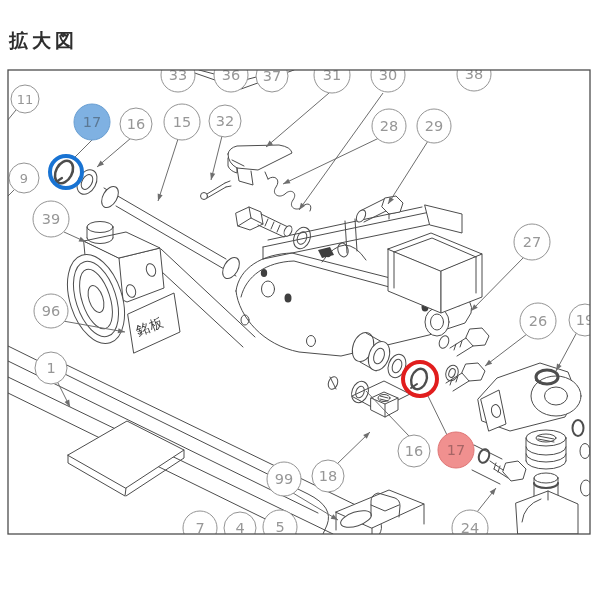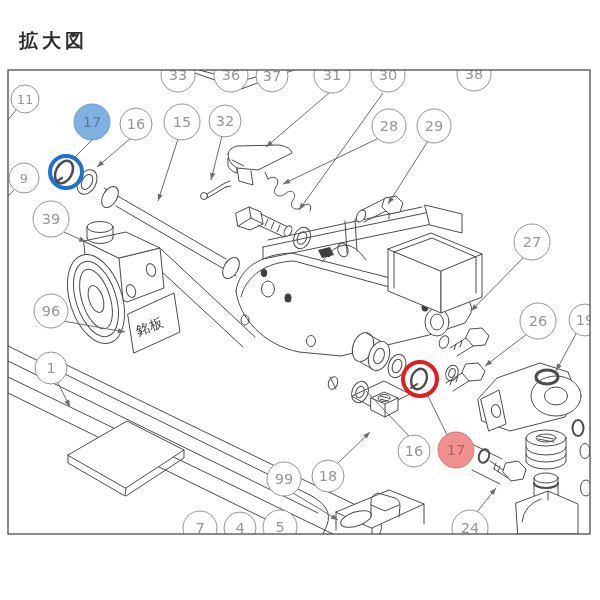--- a/index.html
+++ b/index.html
@@ -1,18 +1,18 @@
 <!DOCTYPE html>
 <html><head>
 <meta charset="utf-8">
 <style>
   html,body{margin:0;padding:0;background:#fff;}
   .stage{position:relative;width:600px;height:600px;background:#fff;overflow:hidden;
          font-family:"Liberation Sans", sans-serif;}
-  .page-title{position:absolute;left:19px;top:28px;font-size:19px;font-weight:600;
+  .page-title{position:absolute;left:9px;top:28px;font-size:19px;font-weight:600;
               color:#2e2e2e;letter-spacing:4px;}
   svg{position:absolute;left:0;top:0;}
   svg .art{stroke:#4d4d4d;stroke-width:1;fill:none;stroke-linecap:round;stroke-linejoin:round;}
   svg .wf{fill:#ffffff;}
   svg .dk{fill:#3f3f3f;stroke:none;}
   svg .plate-label{font-size:13.5px;fill:#3d3d3d;stroke:none;letter-spacing:1px;}
 </style>
 </head>
 <body>
 

